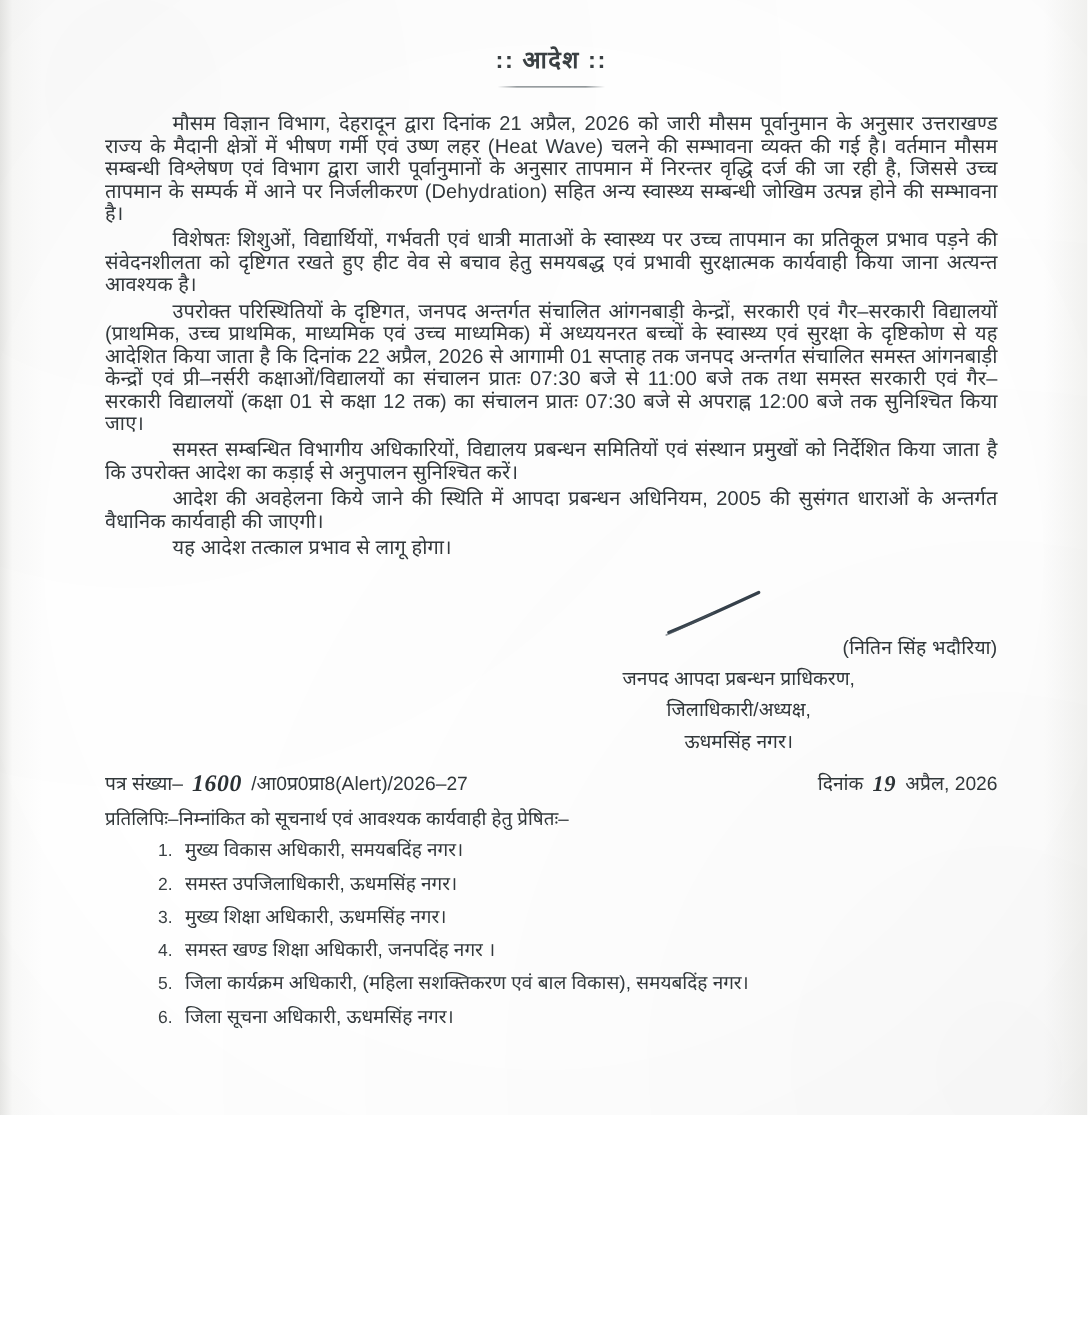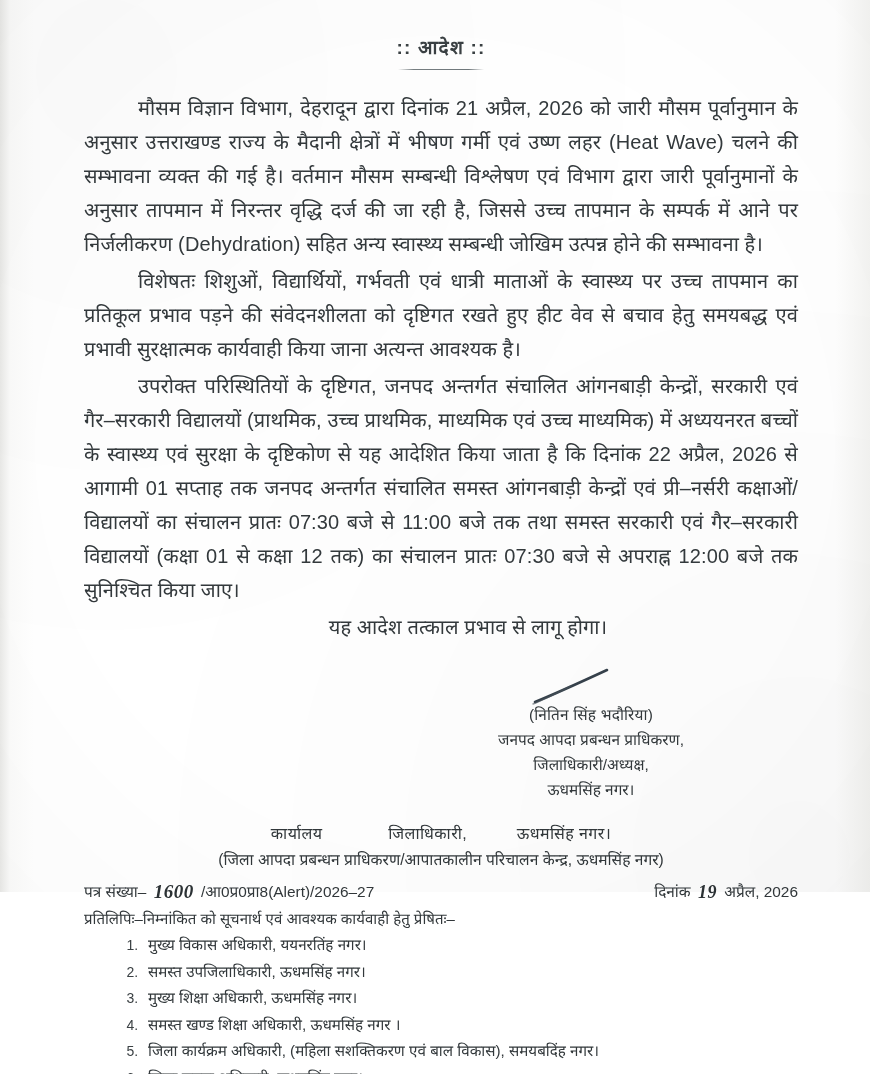--- a/index.html
+++ b/index.html
@@ -64,27 +64,27 @@
 
   
   .body {
     margin-top: 21px;
   }
   p.para {
     margin: 0 0 3px 0;
     text-align: justify;
     text-justify: inter-word;
     text-indent: 54px;
-    font-size: 20px;
-    line-height: 34px;
+    font-size: 16px;
+    line-height: 18px;
     color: #33393c;
     letter-spacing: 0.1px;
   }
   p.para.last-line-left {
-    text-align: center;
+    text-align: left;
   }
 
   
   .sig-block-top {
     margin-top: 24px;
     text-align: center;
     padding-left: 300px;
   }
   .sig-mark-top {
     position: relative;
@@ -98,20 +98,21 @@
     top: -4px;
   }
   .sig-line {
     font-size: 15.4px;
     line-height: 25px;
     color: #32383b;
     white-space: nowrap;
   }
   .sig-line.name {
     letter-spacing: 0.2px;
+    text-align: right;
   }
 
   
   .office {
     margin-top: 20px;
     text-align: center;
   }
   .office-line1 {
     font-size: 16px;
     color: #31373a;
@@ -186,65 +187,57 @@
 
     <div class="title-wrap">
       <div class="title">:: आदेश ::</div>
       <div class="title-rule"></div>
     </div>
 
     <div class="body">
       <p class="para">मौसम विज्ञान विभाग, देहरादून द्वारा दिनांक 21 अप्रैल, 2026 को जारी मौसम पूर्वानुमान के अनुसार उत्तराखण्ड राज्य के मैदानी क्षेत्रों में भीषण गर्मी एवं उष्ण लहर (Heat Wave) चलने की सम्भावना व्यक्त की गई है। वर्तमान मौसम सम्बन्धी विश्लेषण एवं विभाग द्वारा जारी पूर्वानुमानों के अनुसार तापमान में निरन्तर वृद्धि दर्ज की जा रही है, जिससे उच्च तापमान के सम्पर्क में आने पर निर्जलीकरण (Dehydration) सहित अन्य स्वास्थ्य सम्बन्धी जोखिम उत्पन्न होने की सम्भावना है।</p>
       <p class="para">विशेषतः शिशुओं, विद्यार्थियों, गर्भवती एवं धात्री माताओं के स्वास्थ्य पर उच्च तापमान का प्रतिकूल प्रभाव पड़ने की संवेदनशीलता को दृष्टिगत रखते हुए हीट वेव से बचाव हेतु समयबद्ध एवं प्रभावी सुरक्षात्मक कार्यवाही किया जाना अत्यन्त आवश्यक है।</p>
       <p class="para">उपरोक्त परिस्थितियों के दृष्टिगत, जनपद अन्तर्गत संचालित आंगनबाड़ी केन्द्रों, सरकारी एवं गैर–सरकारी विद्यालयों (प्राथमिक, उच्च प्राथमिक, माध्यमिक एवं उच्च माध्यमिक) में अध्ययनरत बच्चों के स्वास्थ्य एवं सुरक्षा के दृष्टिकोण से यह आदेशित किया जाता है कि दिनांक 22 अप्रैल, 2026 से आगामी 01 सप्ताह तक जनपद अन्तर्गत संचालित समस्त आंगनबाड़ी केन्द्रों एवं प्री–नर्सरी कक्षाओं/विद्यालयों का संचालन प्रातः 07:30 बजे से 11:00 बजे तक तथा समस्त सरकारी एवं गैर–सरकारी विद्यालयों (कक्षा 01 से कक्षा 12 तक) का संचालन प्रातः 07:30 बजे से अपराह्न 12:00 बजे तक सुनिश्चित किया जाए।</p>
+      <p class="para">समस्त सम्बन्धित विभागीय अधिकारियों, विद्यालय प्रबन्धन समितियों एवं संस्थान प्रमुखों को निर्देशित किया जाता है कि उपरोक्त आदेश का कड़ाई से अनुपालन सुनिश्चित करें।</p>
+      <p class="para">आदेश की अवहेलना किये जाने की स्थिति में आपदा प्रबन्धन अधिनियम, 2005 की सुसंगत धाराओं के अन्तर्गत वैधानिक कार्यवाही की जाएगी।</p>
       <p class="para last-line-left">यह आदेश तत्काल प्रभाव से लागू होगा।</p>
     </div>
 
     <div class="sig-block-top">
       <div class="sig-mark-top">
         <svg width="140" height="42" viewBox="0 0 140 42" fill="none" aria-hidden="true">
           <path d="M6 38 C 26 30, 52 18, 78 6" stroke="#35404a" stroke-width="2.6" stroke-linecap="round" fill="none"></path>
           <path d="M4 40 C 16 35, 30 28, 42 22" stroke="#4a545c" stroke-width="1.4" stroke-linecap="round" fill="none" opacity="0.6"></path>
         </svg>
       </div>
       <div class="sig-line name">(नितिन सिंह भदौरिया)</div>
       <div class="sig-line">जनपद आपदा प्रबन्धन प्राधिकरण,</div>
       <div class="sig-line">जिलाधिकारी/अध्यक्ष,</div>
       <div class="sig-line">ऊधमसिंह नगर।</div>
     </div>
 
-    <div class="office">
-      <div class="office-line1">
-        <span>कार्यालय</span>
-        <span class="sp"></span>
-        <span>जिलाधिकारी,</span>
-        <span class="sp2"></span>
-        <span>ऊधमसिंह नगर।</span>
-      </div>
-      <div class="office-line2">(जिला आपदा प्रबन्धन प्राधिकरण/आपातकालीन परिचालन केन्द्र, ऊधमसिंह नगर)</div>
-    </div>
 
     <div class="refrow">
       <div class="ref-left">
         <span>पत्र संख्या–</span>
         <span class="hand">1600</span>
         <span>/आ0प्र0प्रा8(Alert)/2026–27</span>
       </div>
       <div class="ref-right">
         <span>दिनांक</span>
         <span class="hand small">19</span>
         <span>अप्रैल, 2026</span>
       </div>
     </div>
 
     <div class="copyto">प्रतिलिपिः–निम्नांकित को सूचनार्थ एवं आवश्यक कार्यवाही हेतु प्रेषितः–</div>
     <ol class="recipients">
-      <li>मुख्य विकास अधिकारी, ययनरतिंह नगर।</li>
+      <li>मुख्य विकास अधिकारी, समयबदिंह नगर।</li>
       <li>समस्त उपजिलाधिकारी, ऊधमसिंह नगर।</li>
       <li>मुख्य शिक्षा अधिकारी, ऊधमसिंह नगर।</li>
-      <li>समस्त खण्ड शिक्षा अधिकारी, ऊधमसिंह नगर ।</li>
+      <li>समस्त खण्ड शिक्षा अधिकारी, जनपदिंह नगर ।</li>
       <li>जिला कार्यक्रम अधिकारी, (महिला सशक्तिकरण एवं बाल विकास), समयबदिंह नगर।</li>
       <li>जिला सूचना अधिकारी, ऊधमसिंह नगर।</li>
 
     </ol>
 
   </div>
 </div>
 
 </body></html>

